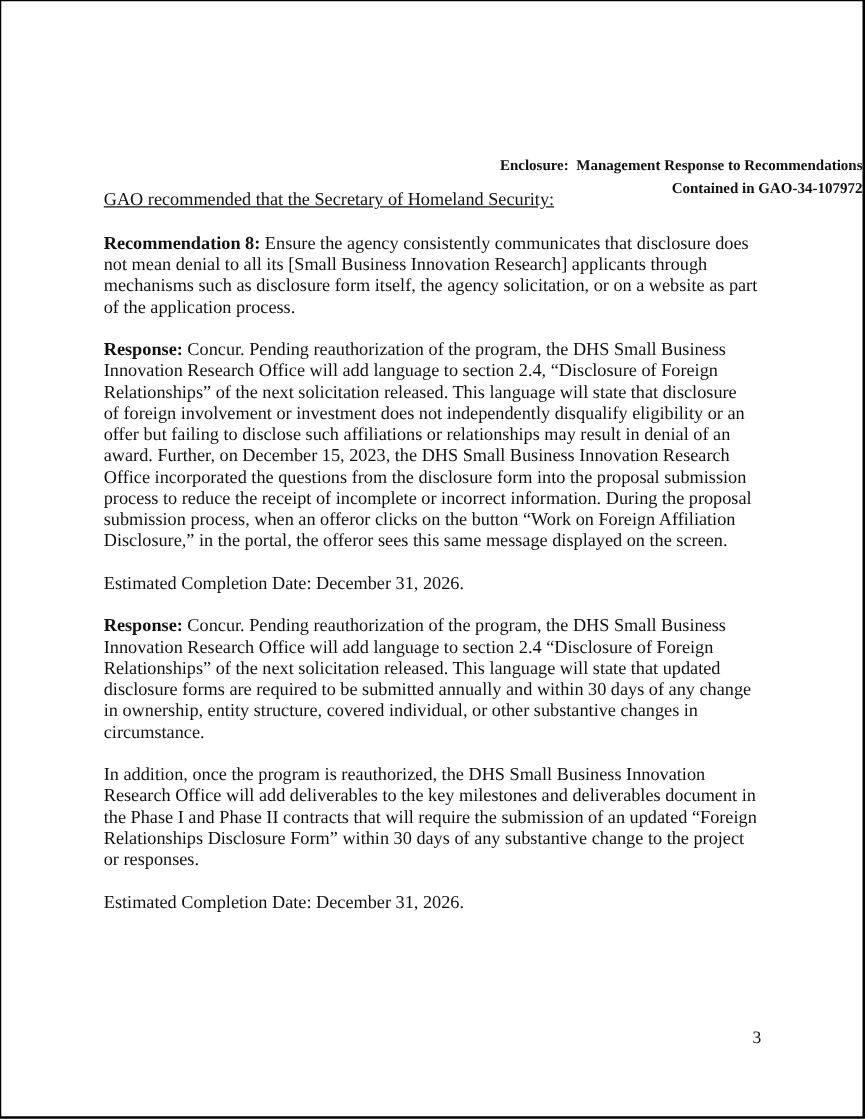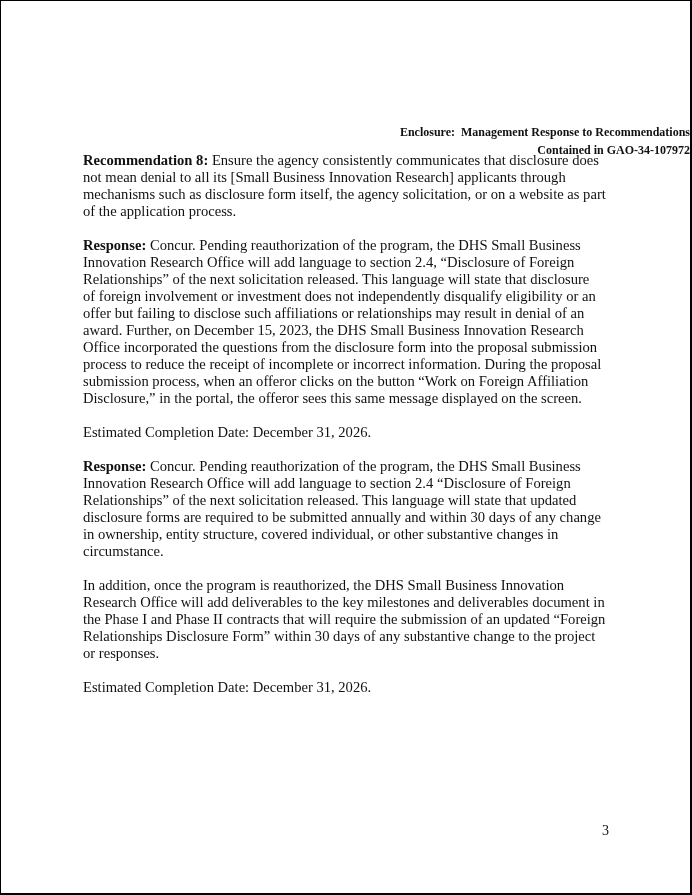--- a/index.html
+++ b/index.html
@@ -66,20 +66,21 @@
 <body>
 
 <div class="page">
 
   <div class="title">
     <div>Enclosure:  Management Response to Recommendations</div>
     <div>Contained in GAO-34-107972</div>
   </div>
 
   <div class="content">
+    <p class="intro"><span>GAO recommended that the Secretary of Homeland Security</span><span>:</span></p>
 
     <p class="para"><b>Recommendation 8:</b><span>  Ensure the agency consistently communicates that disclosure does
 not mean denial to all its [Small Business Innovation Research] applicants through
 mechanisms such as disclosure form itself, the agency solicitation, or on a website as part
 of the application process.</span></p>
 
     <p class="para"><b>Response:</b><span>  Concur.  Pending reauthorization of the program, the DHS Small Business
 Innovation Research Office will add language to section 2.4, “Disclosure of Foreign
 Relationships” of the next solicitation released.  This language will state that disclosure
 of foreign involvement or investment does not independently disqualify eligibility or an

